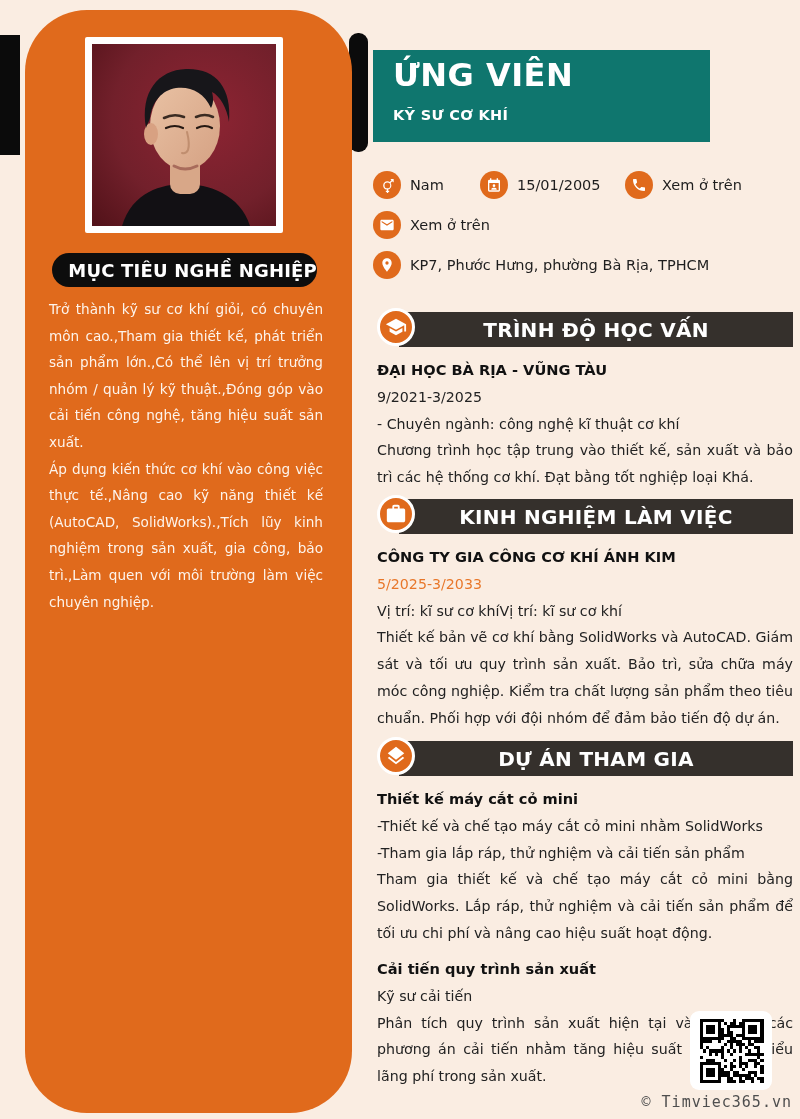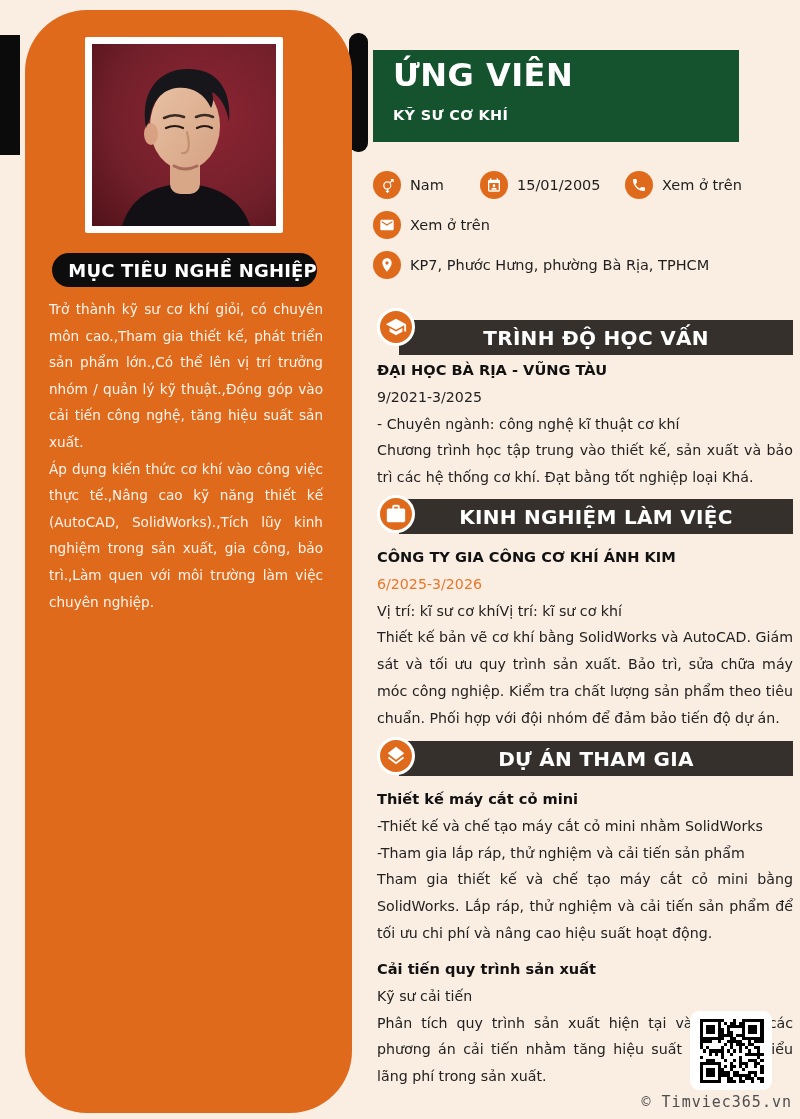--- a/index.html
+++ b/index.html
@@ -18,21 +18,21 @@
   .photo-frame svg { display:block; width:184px; height:182px; }
   .objective-pill { position:absolute; left:52px; top:253px; width:265px; height:34px;
                     background:#0D0D0D; border-radius:17px; color:#fff;
                     font-size:18px; font-weight:bold; display:flex;
                     align-items:center; justify-content:flex-end; letter-spacing:.2px; white-space:nowrap; }
   .objective-text { position:absolute; left:49px; top:296px; width:274px;
                     color:#FDF4EC; font-size:13.6px; line-height:26.6px; text-align:justify; }
   .objective-text p { margin:0; }
 
   
-  .header-block { position:absolute; left:373px; top:50px; width:366px; height:92px; background:#14532d; }
+  .header-block { position:absolute; left:373px; top:50px; width:337px; height:92px; background:#0f766e; }
   .header-name { position:absolute; left:20px; top:6px; color:#fff; font-size:32px; font-weight:bold; letter-spacing:.5px; }
   .header-job  { position:absolute; left:20px; top:57px; color:#fff; font-size:14.5px; font-weight:bold; letter-spacing:.3px; }
 
   
   .contact-item { position:absolute; height:28px; display:flex; align-items:center; gap:9px;
                   font-size:14.5px; color:#1E1E1E; white-space:nowrap; }
   .ci-circle { width:28px; height:28px; border-radius:50%; background:#E06A1C; flex:0 0 28px;
                display:flex; align-items:center; justify-content:center; }
   .ci-circle svg { width:16px; height:16px; fill:#fff; }
 
@@ -162,41 +162,41 @@
         </svg>
     </span>
     <span>KP7, Phước Hưng, phường Bà Rịa, TPHCM</span>
   </div>
 
   <div class="section-icon" style="top:308px;">
     <svg viewBox="0 0 24 24">
         <path d="M5 13.18v4L12 21l7-3.82v-4L12 17l-7-3.82zM12 3L1 9l11 6 9-4.91V17h2V9L12 3z"></path>
       </svg>
   </div>
-  <div class="section-bar" style="top:320px;">
+  <div class="section-bar" style="top:312px;">
     <span>TRÌNH ĐỘ HỌC VẤN</span>
   </div>
   <div class="content" style="top:357px;">
     <div class="bold">ĐẠI HỌC BÀ RỊA - VŨNG TÀU</div>
     <div>9/2021-3/2025</div>
     <div>- Chuyên ngành: công nghệ kĩ thuật cơ khí</div>
     <div class="justify">Chương trình học tập trung vào thiết kế, sản xuất và bảo trì các hệ thống cơ khí. Đạt bằng tốt nghiệp loại Khá.</div>
   </div>
 
   <div class="section-icon" style="top:495px;">
     <svg viewBox="0 0 24 24">
         <path d="M20 6h-4V4c0-1.11-.89-2-2-2h-4c-1.11 0-2 .89-2 2v2H4c-1.11 0-1.99.89-1.99 2L2 19c0 1.11.89 2 2 2h16c1.11 0 2-.89 2-2V8c0-1.11-.89-2-2-2zm-6 0h-4V4h4v2z"></path>
       </svg>
   </div>
   <div class="section-bar" style="top:499px;">
     <span>KINH NGHIỆM LÀM VIỆC</span>
   </div>
   <div class="content" style="top:531px;margin-top:13px;">
     <div class="bold">CÔNG TY GIA CÔNG CƠ KHÍ ÁNH KIM</div>
-    <div class="period-accent">6/2025-3/2026</div>
+    <div class="period-accent">5/2025-3/2033</div>
     <div>Vị trí: kĩ sư cơ khíVị trí: kĩ sư cơ khí</div>
     <div class="justify">Thiết kế bản vẽ cơ khí bằng SolidWorks và AutoCAD. Giám sát và tối ưu quy trình sản xuất. Bảo trì, sửa chữa máy móc công nghiệp. Kiểm tra chất lượng sản phẩm theo tiêu chuẩn. Phối hợp với đội nhóm để đảm bảo tiến độ dự án.</div>
   </div>
 
   <div class="section-icon" style="top:737px;">
     <svg viewBox="0 0 24 24">
         <path d="M11.99 18.54l-7.37-5.73L3 14.07l9 7 9-7-1.63-1.27-7.38 5.73zM12 16l7.36-5.73L21 9l-9-7-9 7 1.63 1.27L12 16z"></path>
       </svg>
   </div>
   <div class="section-bar" style="top:741px;">

